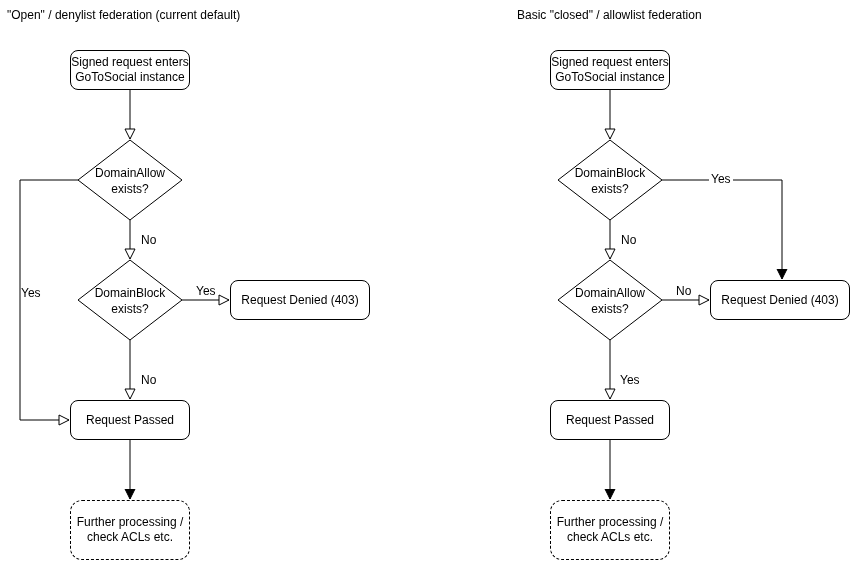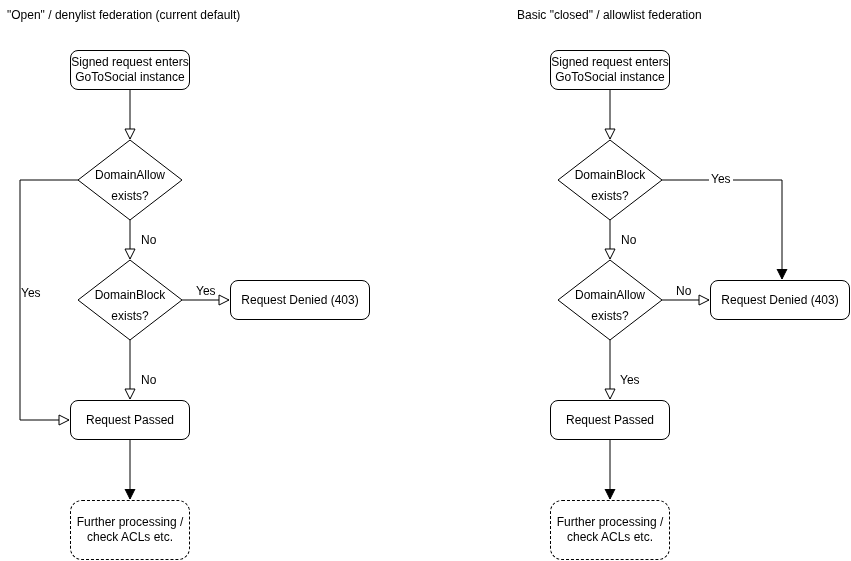--- a/index.html
+++ b/index.html
@@ -34,21 +34,21 @@
   }
   .node.dashed {
     border: 1px dashed #000000;
     border-radius: 12px;
   }
   .dtext {
     position: absolute;
     width: 104px;
     text-align: center;
     white-space: pre-line;
-    line-height: 21px;
+    line-height: 16px;
   }
   .edge-label {
     position: absolute;
     line-height: 14px;
     white-space: nowrap;
   }
   .edge-label.on-line {
     background: #ffffff;
     padding: 0 2px;
   }

